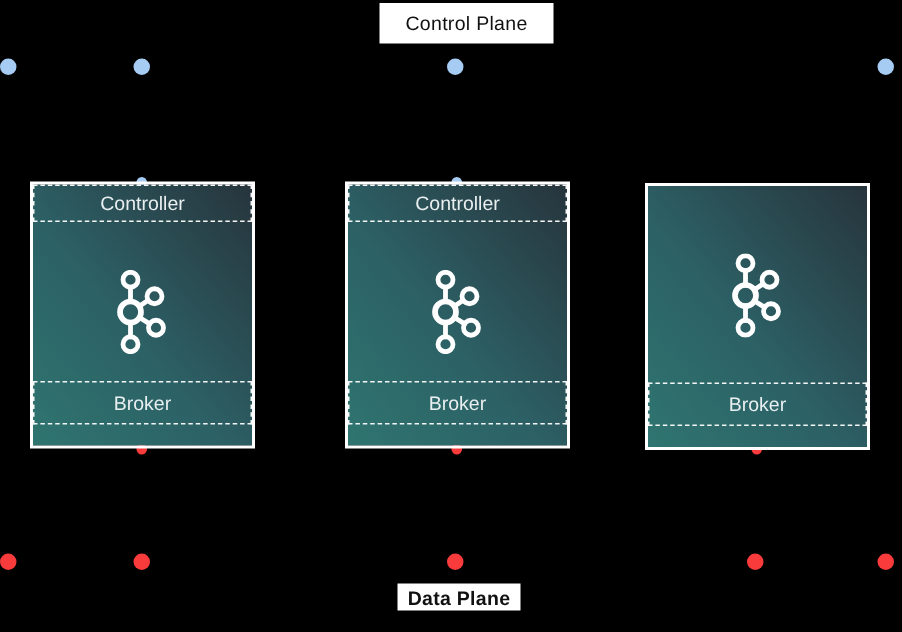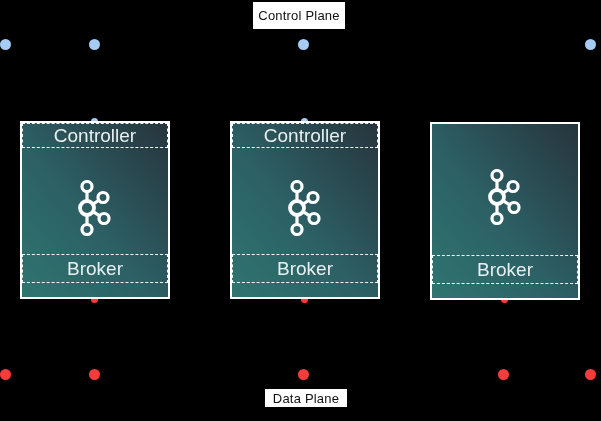--- a/index.html
+++ b/index.html
@@ -12,22 +12,22 @@
   }
   
   .plane-label{
     position:absolute;
     background:var(--label-bg,#fff);
     color:var(--label-text,#111);
     font-size:13px;
     display:flex;align-items:center;justify-content:center;
     letter-spacing:0.2px;
   }
-  #control-plane-label{left:253px;top:2px;width:92px;height:27px;}
-  #data-plane-label{left:265px;top:389px;width:82px;height:18px;}
+  #control-plane-label{left:253px;top:2px;width:116px;height:27px;}
+  #data-plane-label{left:265px;top:389px;width:82px;height:18px;font-weight:bold;}
 
   
   .dot{position:absolute;border-radius:50%;}
   .dot.big{width:11px;height:11px;}
   .dot.small{width:7px;height:7px;}
   .dot.blue{background:var(--control-dot,#A6CCF4);}
   .dot.red{background:var(--data-dot,#FA3B3C);}
 
   
   .node{
@@ -43,21 +43,21 @@
   #node-1{left:20px;top:121px;}
   #node-2{left:230px;top:121px;}
   #node-3{left:430px;top:122px;}
 
   .section{
     position:absolute;left:0;right:0;
     box-sizing:border-box;
     border:1px dashed rgba(255,255,255,0.95);
     display:flex;align-items:center;justify-content:center;
     color:var(--node-text,#E9EFF0);
-    font-size:19px;
+    font-size:13px;
   }
   .section.controller{top:0;height:25px;}
   .section.broker{bottom:14px;height:29px;}
 
   .logo-area{
     position:absolute;left:0;right:0;top:25px;bottom:29px;
     display:flex;align-items:center;justify-content:center;
   }
   #node-3 .logo-area{top:0;}
 

